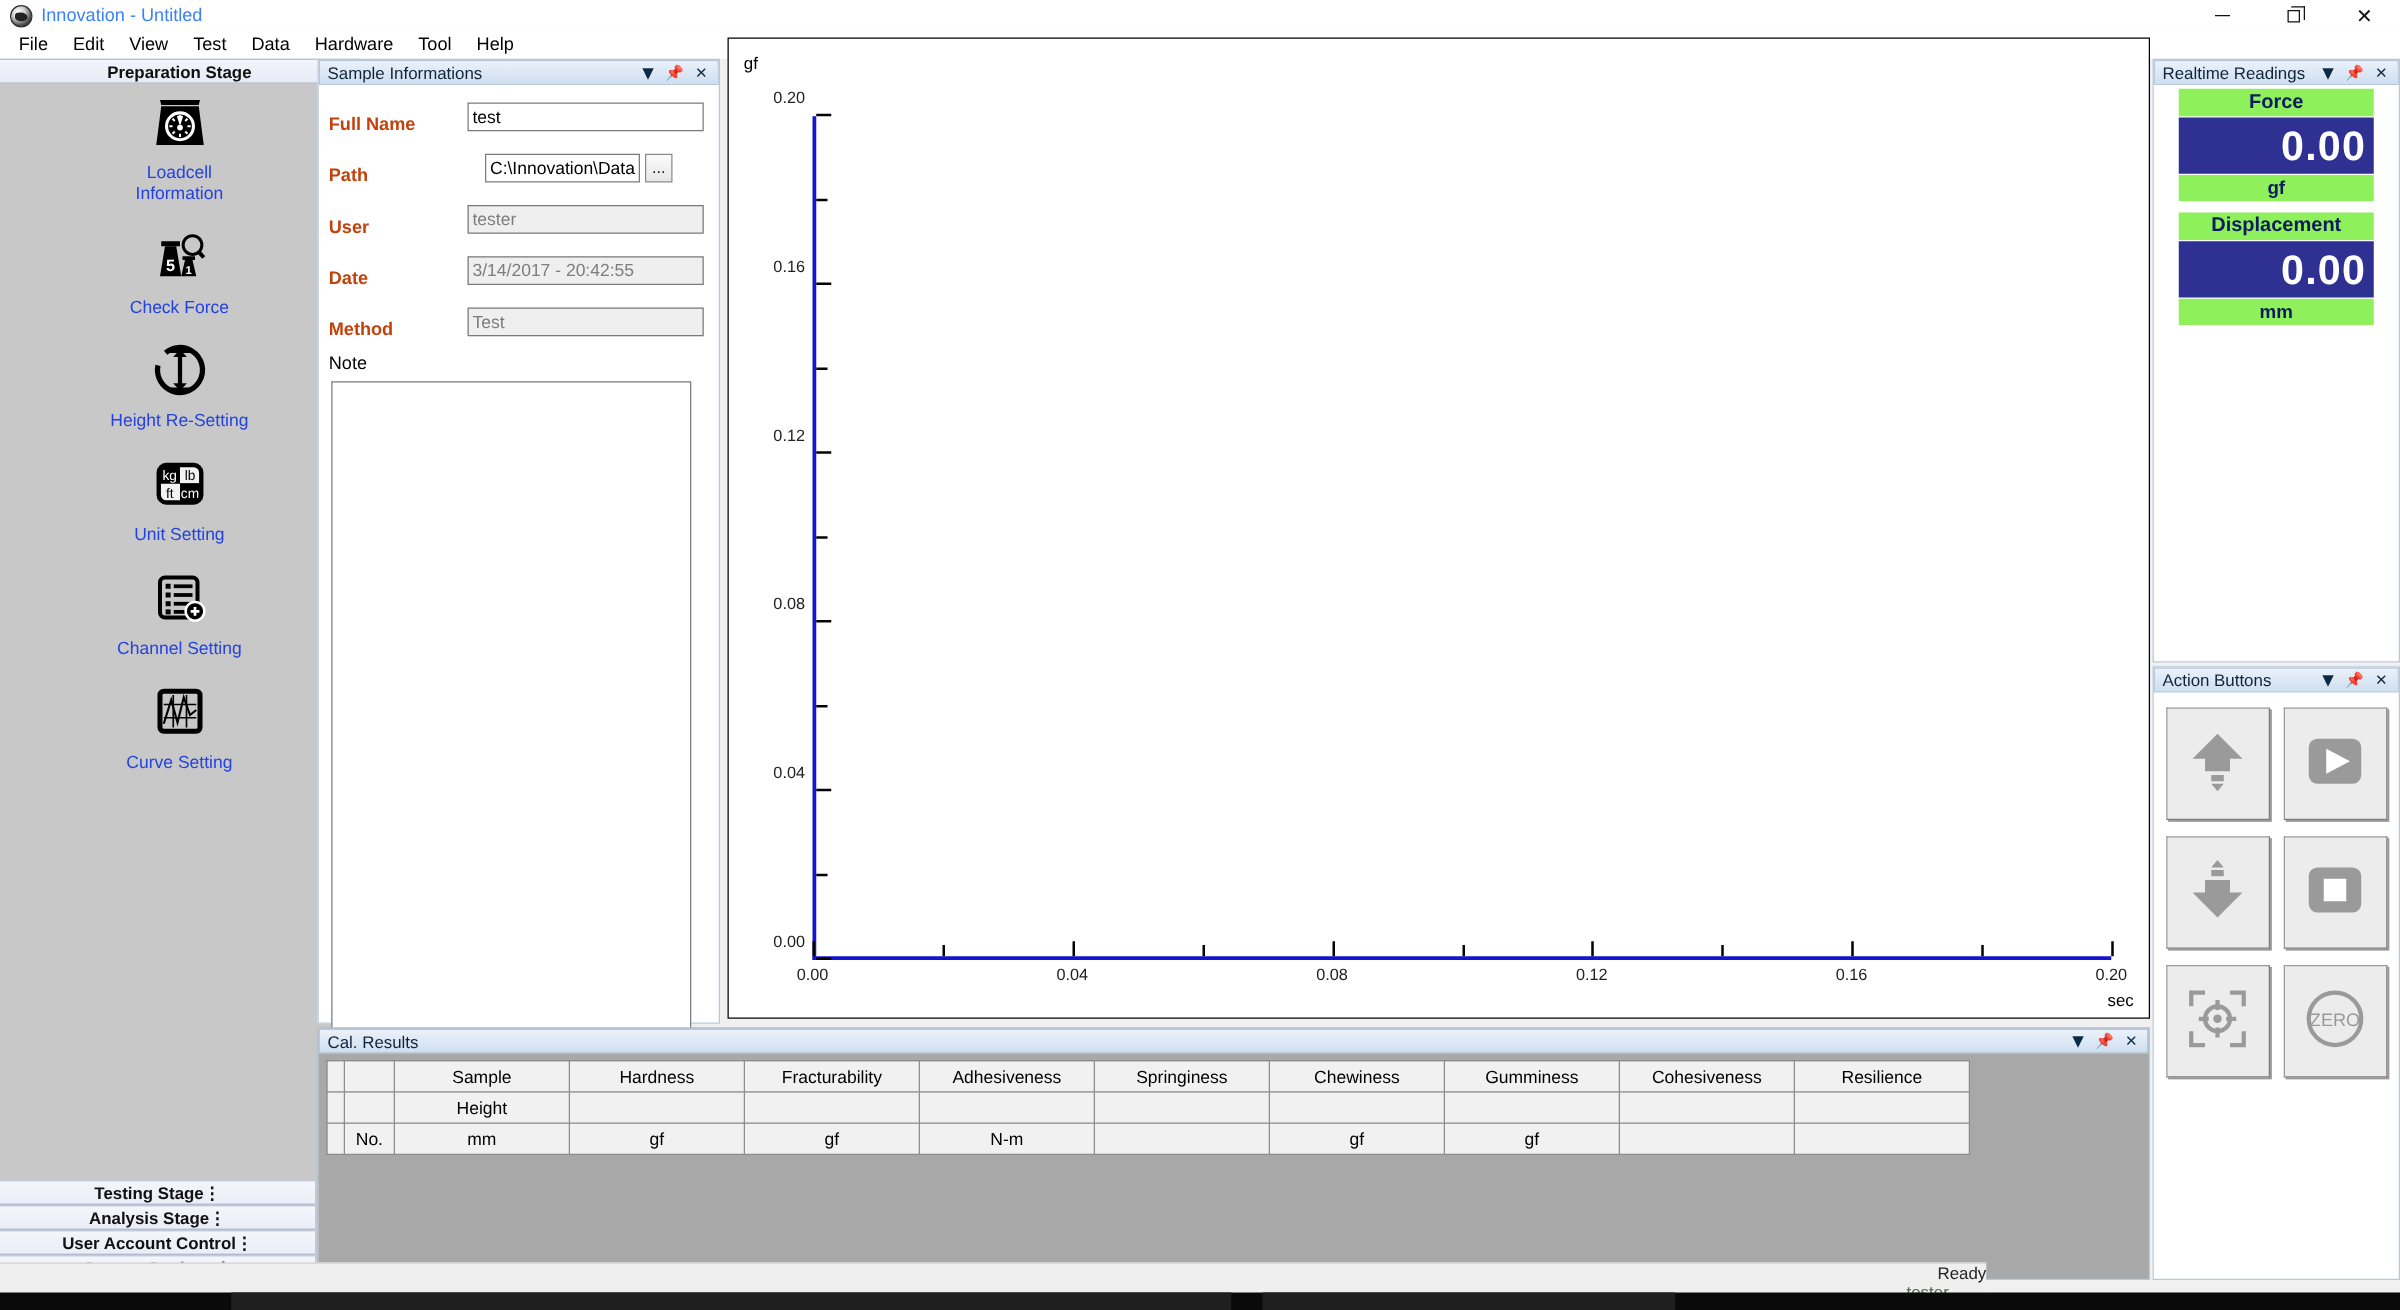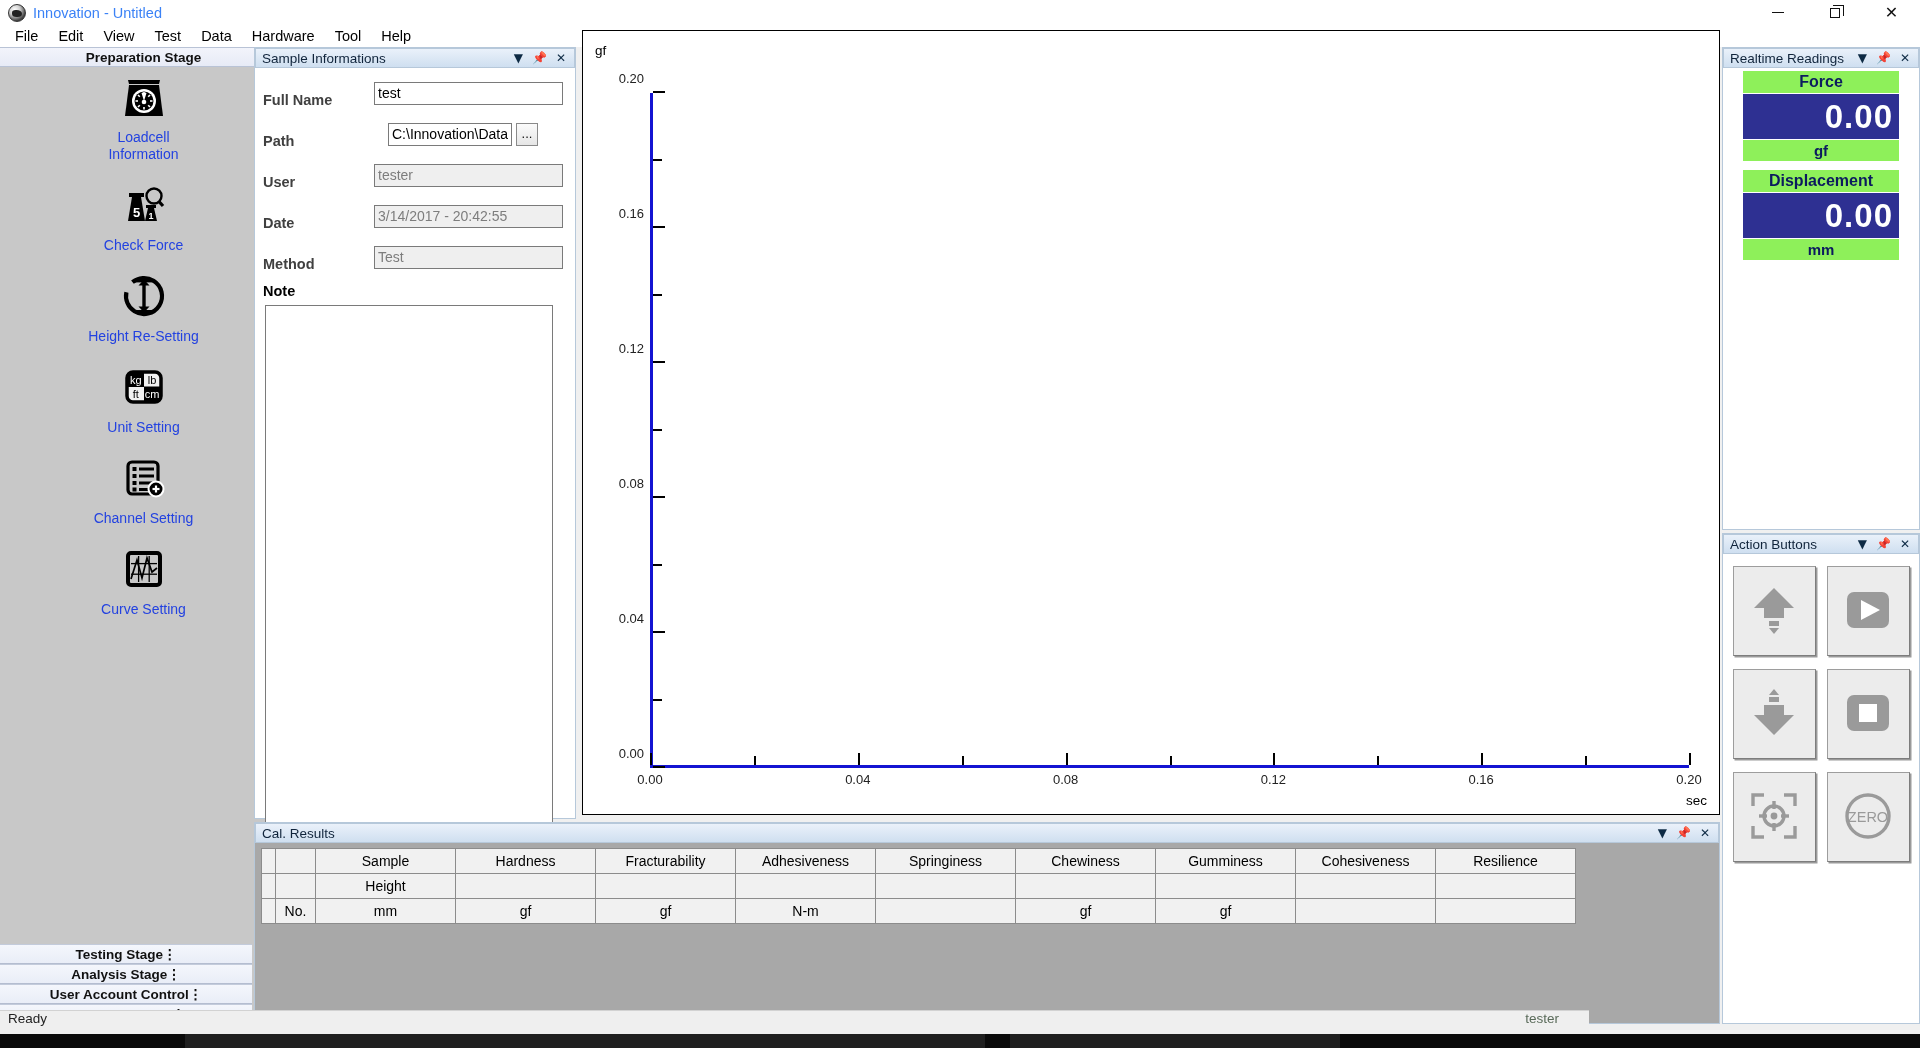--- a/index.html
+++ b/index.html
@@ -89,35 +89,35 @@
   .ptool { font-size:12px; color:#0d2a44; cursor:pointer; line-height:1;
            font-family:"DejaVu Sans", sans-serif; }
 
   
   .sample-panel {
     position:absolute; left:254px; top:47px; width:322px; height:772px;
     background:#ffffff; border:1px solid #b6c8da;
   }
   .sp-body { padding:10px 12px 0 8px; }
   .field-row { display:flex; align-items:center; margin-bottom:11px; }
-  .field-label { width:125px; font-size:14.5px; font-weight:bold; color:#404040;margin-top:14px; }
+  .field-label { width:125px; font-size:14.5px; font-weight:bold; color:#c2410c;margin-top:14px; }
   .field-input {
     flex:1; height:23px; border:1px solid #7a7a7a; background:#ffffff;
     font-family:"Liberation Sans", sans-serif; font-size:14px; color:#000;
     padding:0 3px; outline:none;
   }
   .field-input.ro { background:#efefef; color:#7d7d7d; }
   .path-row .field-input { flex:none; width:124px; }
   .dots-btn {
     width:22px; height:23px; margin-left:4px; border:1px solid #8a8a8a;
     background:linear-gradient(#fbfbfb,#e6e6e6);
     font-size:13px; line-height:18px; color:#111; cursor:pointer;
     display:flex; align-items:flex-end; justify-content:center; padding-bottom:2px;
   }
-  .note-label { font-size:14.5px; font-weight:bold; color:#000; margin:4px 0 6px 0; }
+  .note-label { font-size:14.5px; font-weight:normal; color:#000; margin:4px 0 6px 0; }
   .note-box {
     height:535px; border:1px solid #7a7a7a; background:#ffffff;
     margin-right:10px; margin-left:2px;
   }
 
   
   .chart-panel {
     position:absolute; left:582px; top:30px; width:1138px; height:785px;
     background:#ffffff; border:1px solid #000000;
   }
@@ -194,21 +194,21 @@
     width:83px; height:90px; background:#ececec;
     border:1px solid #9d9d9d; border-right-color:#7d7d7d; border-bottom-color:#7d7d7d;
     box-shadow:1.5px 1.5px 0 #9a9a9a;
     display:flex; align-items:center; justify-content:center; cursor:pointer;
   }
 
   
   .statusbar {
     position:absolute; left:0; bottom:14px; width:1589px; height:24px;
     background:#efefef; border-top:1px solid #d2d2d2;
-    display:flex; align-items:flex-start; font-size:13.5px; color:#222;
+    display:flex; align-items:flex-end; font-size:13.5px; color:#222;flex-direction:column;
   }
   .sb-left { padding-left:8px; }
   .sb-right { margin-left:auto; padding-right:30px; color:#5a6b5a; }
   .taskbar {
     position:absolute; left:0; bottom:0; width:1920px; height:14px; background:#0a0a0a;
   }
   .tb-seg { position:absolute; top:0; height:14px; background:#1f1f1f; }
 </style>
 </head>
 <body>

